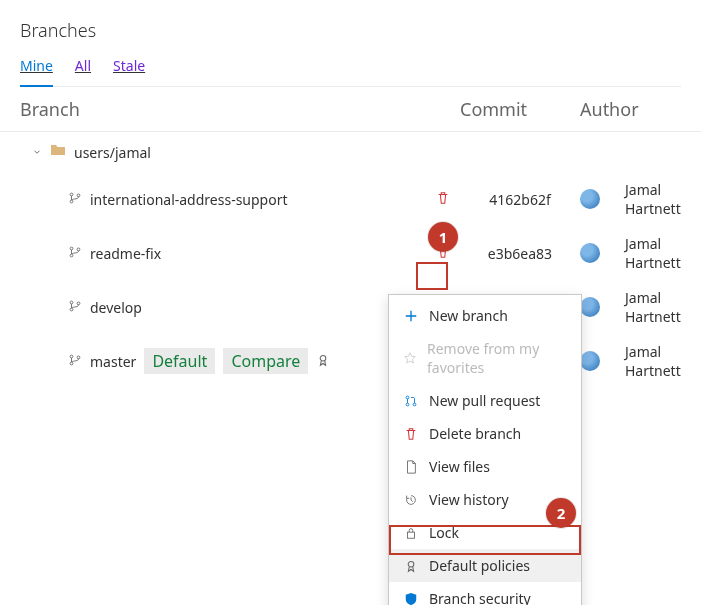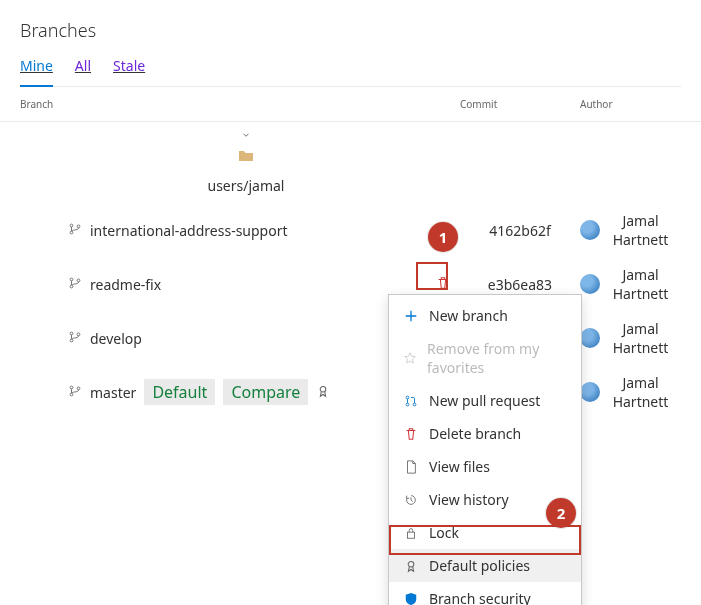--- a/index.html
+++ b/index.html
@@ -37,21 +37,21 @@
   }
   .tab.active {
     color: #0078d4;
     border-bottom: 2px solid #0078d4;
     margin-bottom: -1px;
   }
   .columns {
     display: flex;
     padding: 10px 20px;
     color: #666;
-    font-size: 10px;
+    font-size: 18px;
     border-bottom: 1px solid #eaeaea;
   }
   .col-branch { flex: 0 0 440px; }
   .col-commit { flex: 0 0 120px; }
   .col-author { flex: 1; }
   .rows { }
   .row {
     display: flex;
     align-items: center;
     padding: 8px 20px;
@@ -65,24 +65,23 @@
   }
   .row .commit-cell {
     flex: 0 0 120px;
     text-align: center;
     color: #333;
   }
   .row .author-cell {
     flex: 1;
     display: flex;
     align-items: center;
-    gap: 0;
-    text-align: center;
-  }
-  .indent1 { padding-left: 12px; flex-direction: column; }
+    gap: 25px;
+  }
+  .indent1 { padding-left: 12px; }
   .indent2 { padding-left: 48px; }
   .indent1b { padding-left: 48px; }
   .chevron {
     width: 10px;
     height: 10px;
     display: inline-flex;
     align-items: center;
     justify-content: center;
   }
   .folder-icon { color: #dcb67a; }

